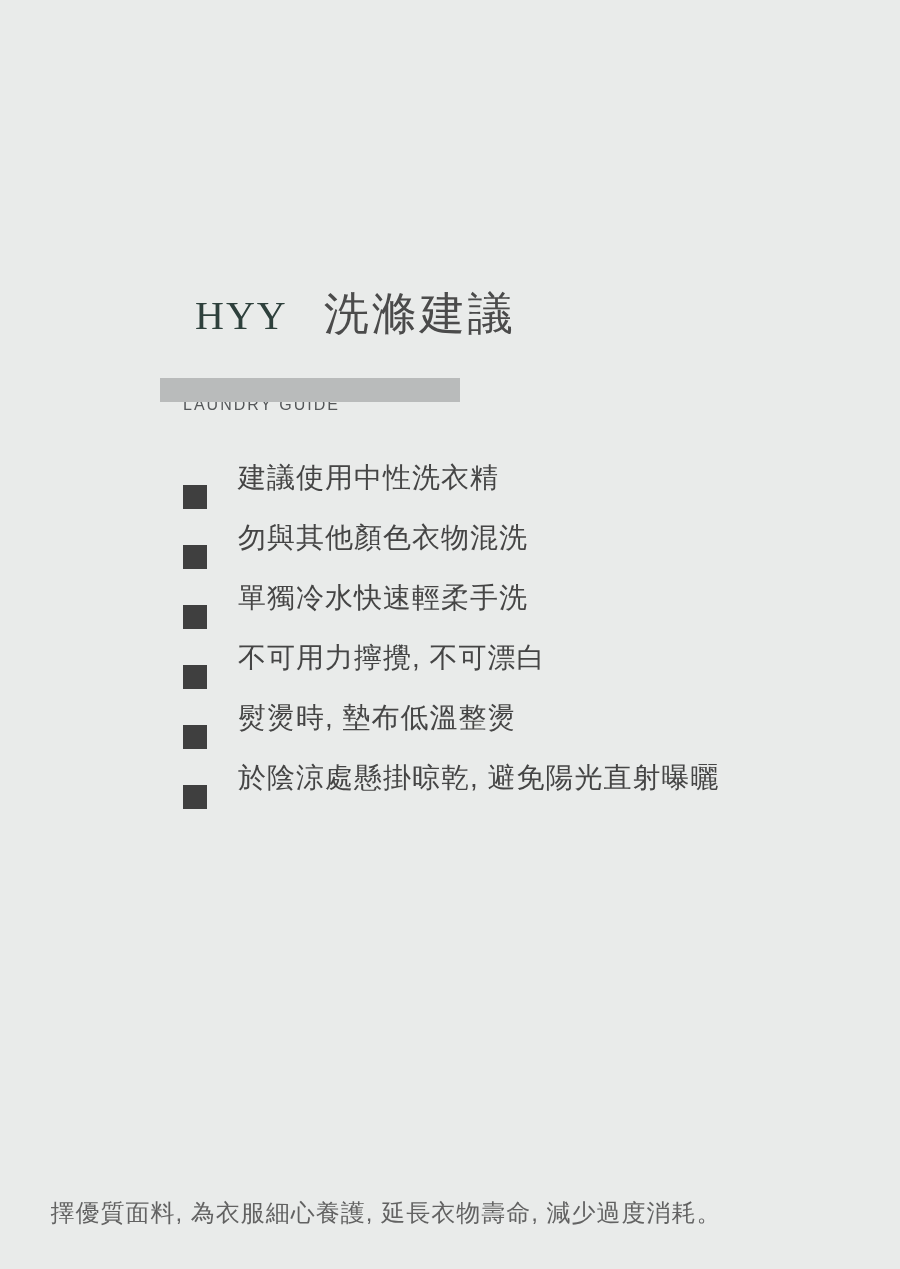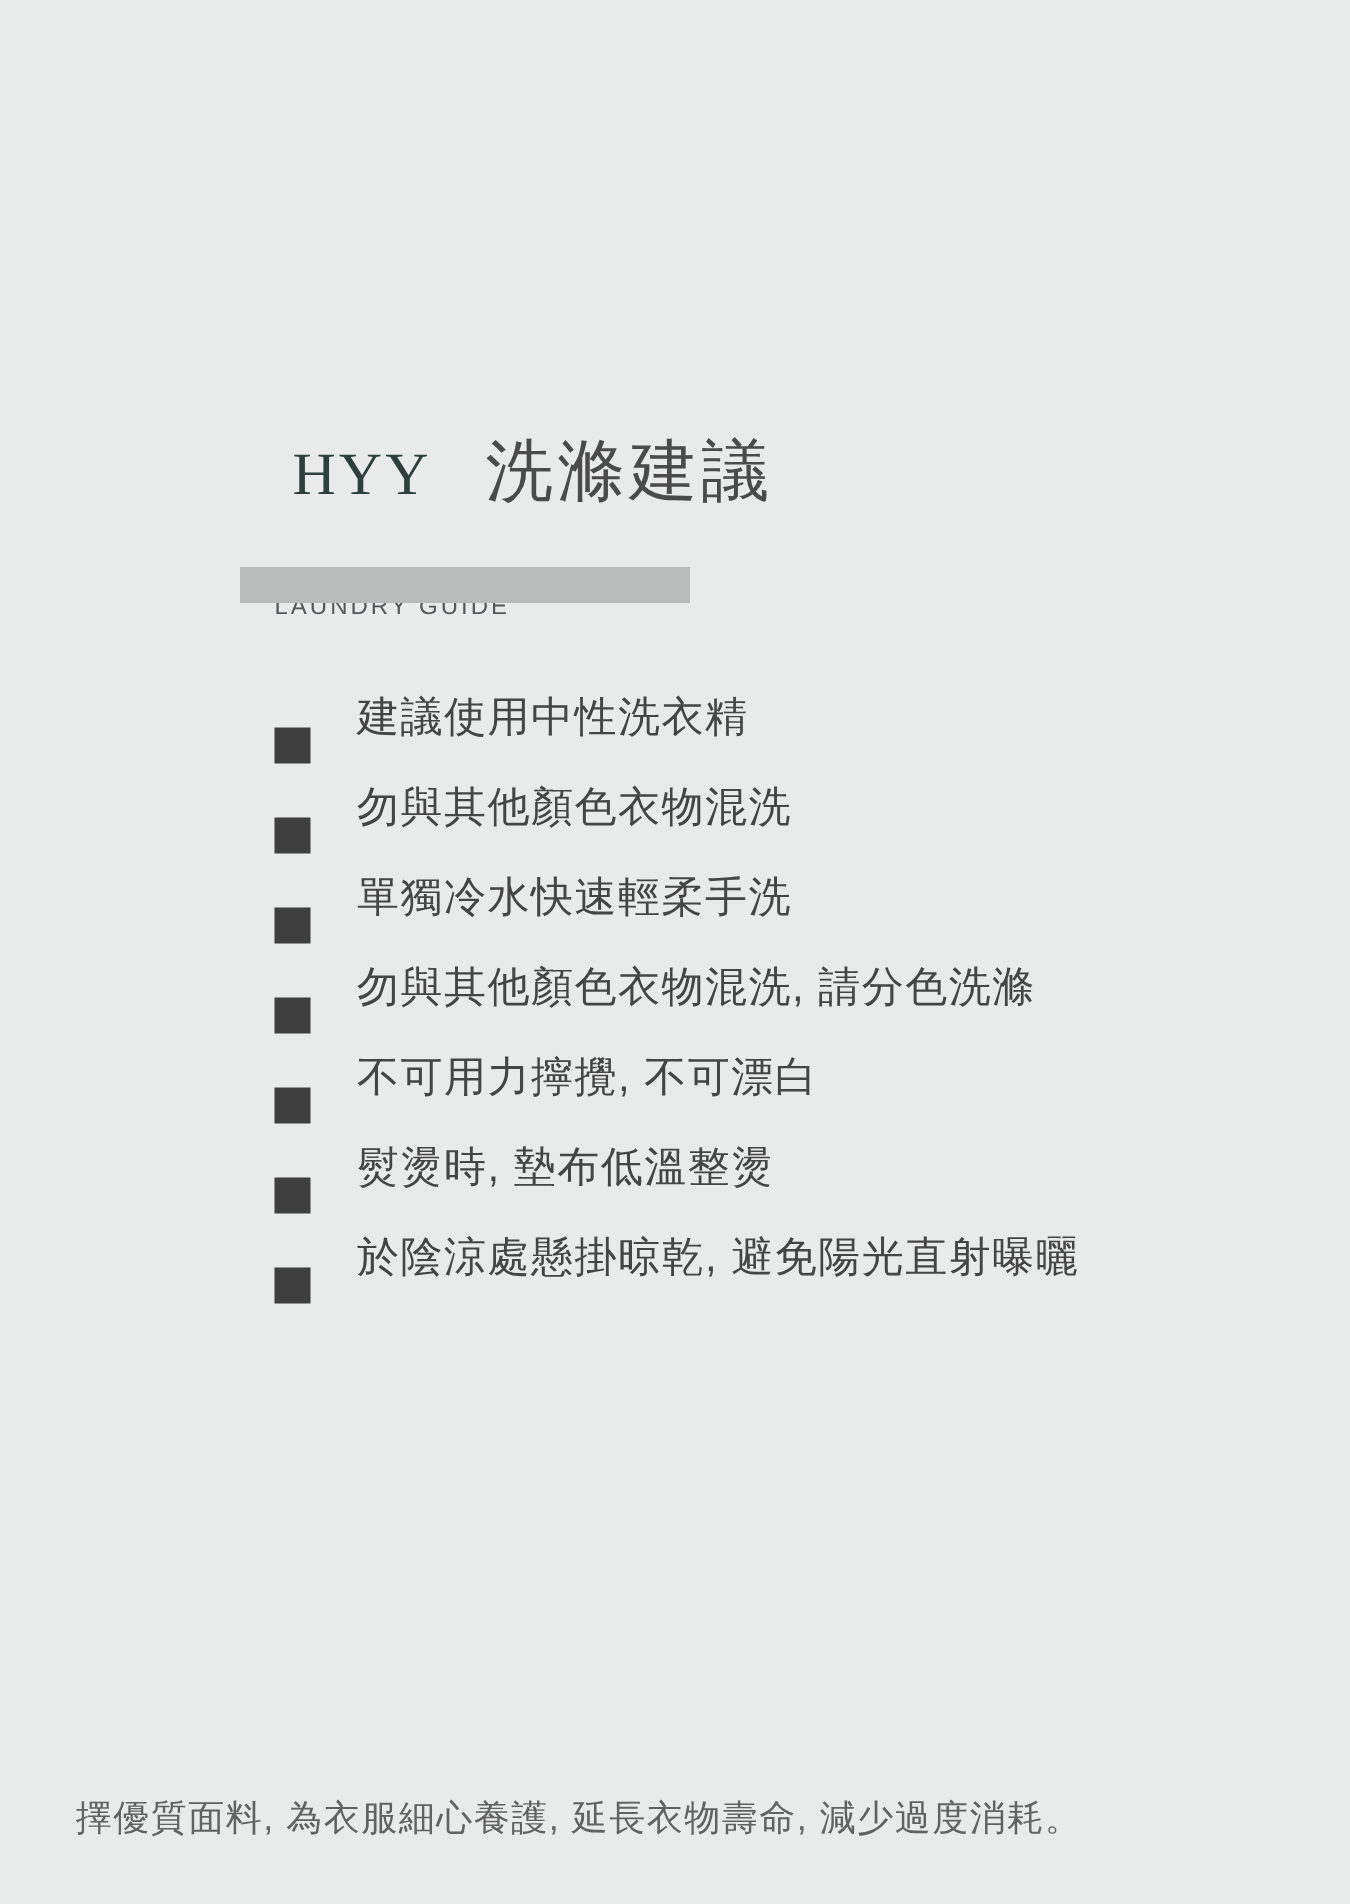--- a/index.html
+++ b/index.html
@@ -120,24 +120,20 @@
     <li>
       <span class="bullet"></span>
       <span>勿與其他顏色衣物混洗</span>
     </li>
     <li>
       <span class="bullet"></span>
       <span>單獨冷水快速輕柔手洗</span>
     </li>
     <li>
       <span class="bullet"></span>
-      <span>勿與其他顏色衣物混洗, 請分色洗滌</span>
-    </li>
-    <li>
-      <span class="bullet"></span>
       <span>不可用力擰攪, 不可漂白</span>
     </li>
     <li>
       <span class="bullet"></span>
       <span>熨燙時, 墊布低溫整燙</span>
     </li>
     <li>
       <span class="bullet"></span>
       <span>於陰涼處懸掛晾乾, 避免陽光直射曝曬</span>
     </li>

